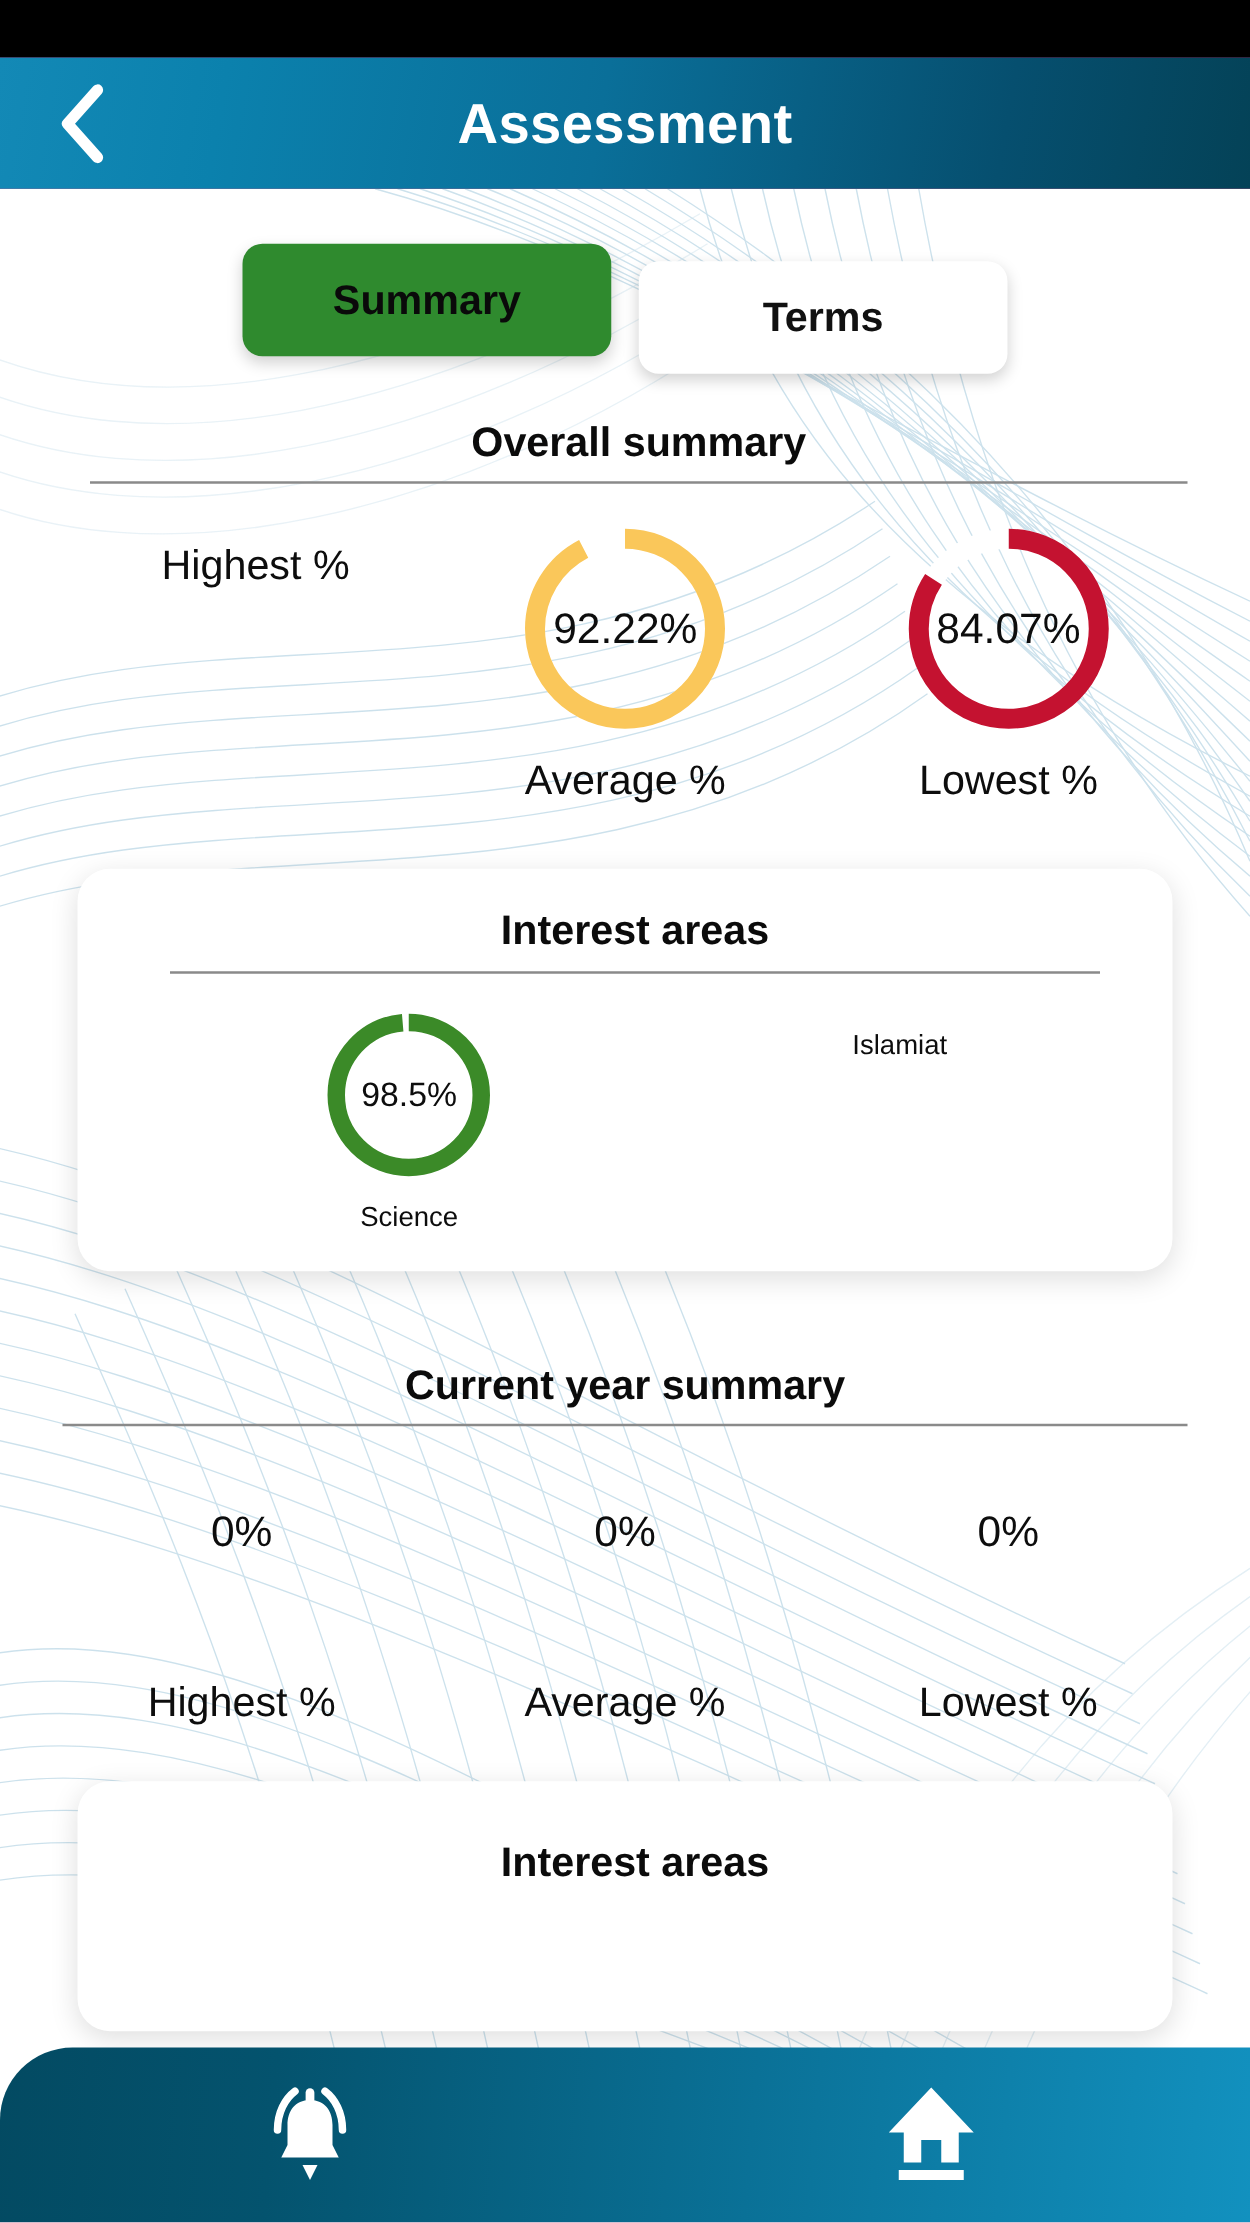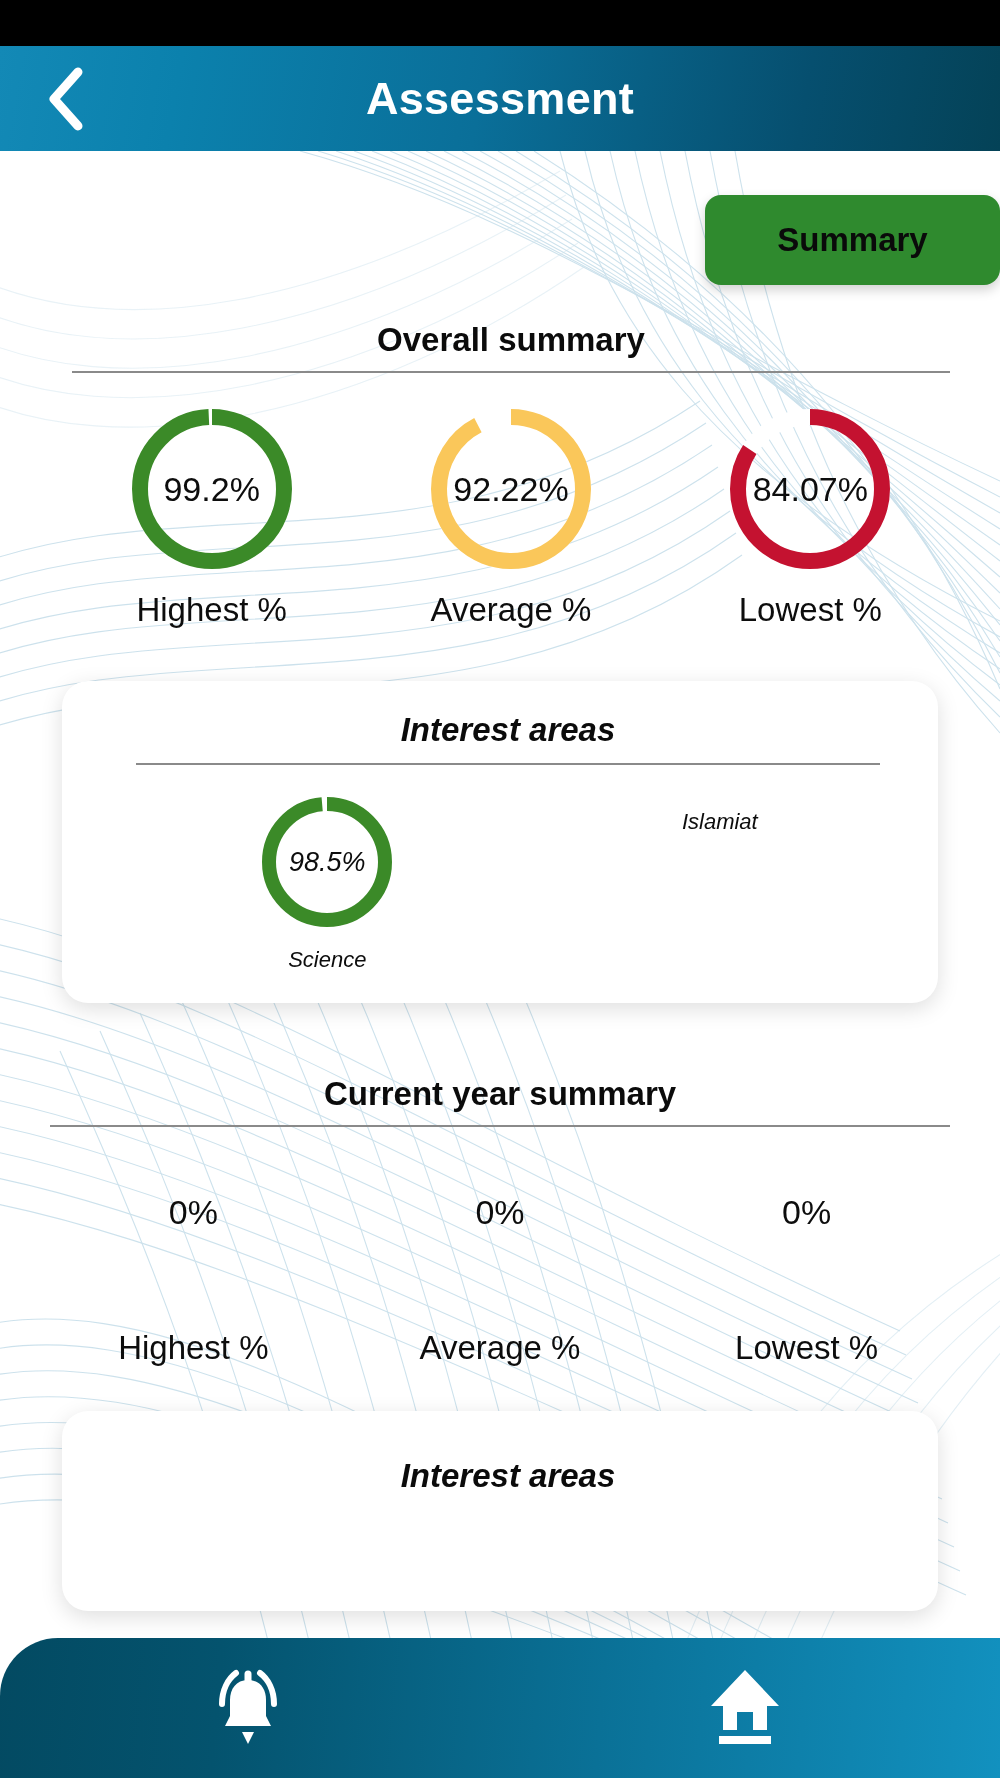--- a/index.html
+++ b/index.html
@@ -81,21 +81,21 @@
 
   .content {
     position: relative;
     z-index: 2;
     width: 1000px;
   }
 
   
   .tabs {
     display: flex;
-    justify-content: flex-end;
+    justify-content: center;
     align-items: flex-start;
     gap: 22px;
     padding-top: 44px;
   }
   .tab {
     width: 295px;
     height: 90px;
     border-radius: 16px;
     display: flex;
     align-items: center;
@@ -161,21 +161,20 @@
   }
   .donut-val.small { font-size: 27px; }
 
   
   .card {
     background: #ffffff;
     border-radius: 26px;
     box-shadow: 0 6px 22px rgba(0,0,0,0.13);
     margin: 0 62px;
     padding: 30px 30px 30px 46px;
-    font-style: italic;
   }
   .card .divider { margin: 14px 28px 0 28px; }
 
   
   .empty-row {
     display: flex;
     justify-content: space-around;
     align-items: center;
   }
   .empty-cell {
@@ -348,36 +347,32 @@
         </g>
       </g>
     </svg>
 
     <div class="content">
 
       <div class="tabs">
         <div class="tab active">
           <span>Summary</span>
         </div>
+        <div class="tab inactive">
+          <span>Terms</span>
+        </div>
       </div>
 
       <div style="margin-top:36px;padding-left:22px;">
         <div class="section-title">Overall summary</div>
         <div class="divider" style="margin-left:50px;margin-right:50px;"></div>
 
         <div class="donut-row" style="margin-top:30px;padding:0 40px;">
 
           <div class="donut-cell">
-            <div class="donut-wrap">
-              <svg width="172" height="172" viewBox="0 0 172 172">
-                <circle cx="86" cy="86" r="72" fill="none" stroke="#ffffff" stroke-width="16"></circle>
-                <circle cx="86" cy="86" r="72" fill="none" stroke="#3b8a28" stroke-width="16" stroke-dasharray="448.4 4.9" stroke-dashoffset="0" transform="rotate(-90 86 86)" stroke-linecap="butt"></circle>
-              </svg>
-              <div class="donut-val">99.2%</div>
-            </div>
             <div class="donut-label">Highest %</div>
           </div>
 
           <div class="donut-cell">
             <div class="donut-wrap">
               <svg width="172" height="172" viewBox="0 0 172 172">
                 <circle cx="86" cy="86" r="72" fill="none" stroke="#ffffff" stroke-width="16"></circle>
                 <circle cx="86" cy="86" r="72" fill="none" stroke="#fac75a" stroke-width="16" stroke-dasharray="417.3 35.9" transform="rotate(-90 86 86)" stroke-linecap="butt"></circle>
               </svg>
               <div class="donut-val">92.22%</div>

